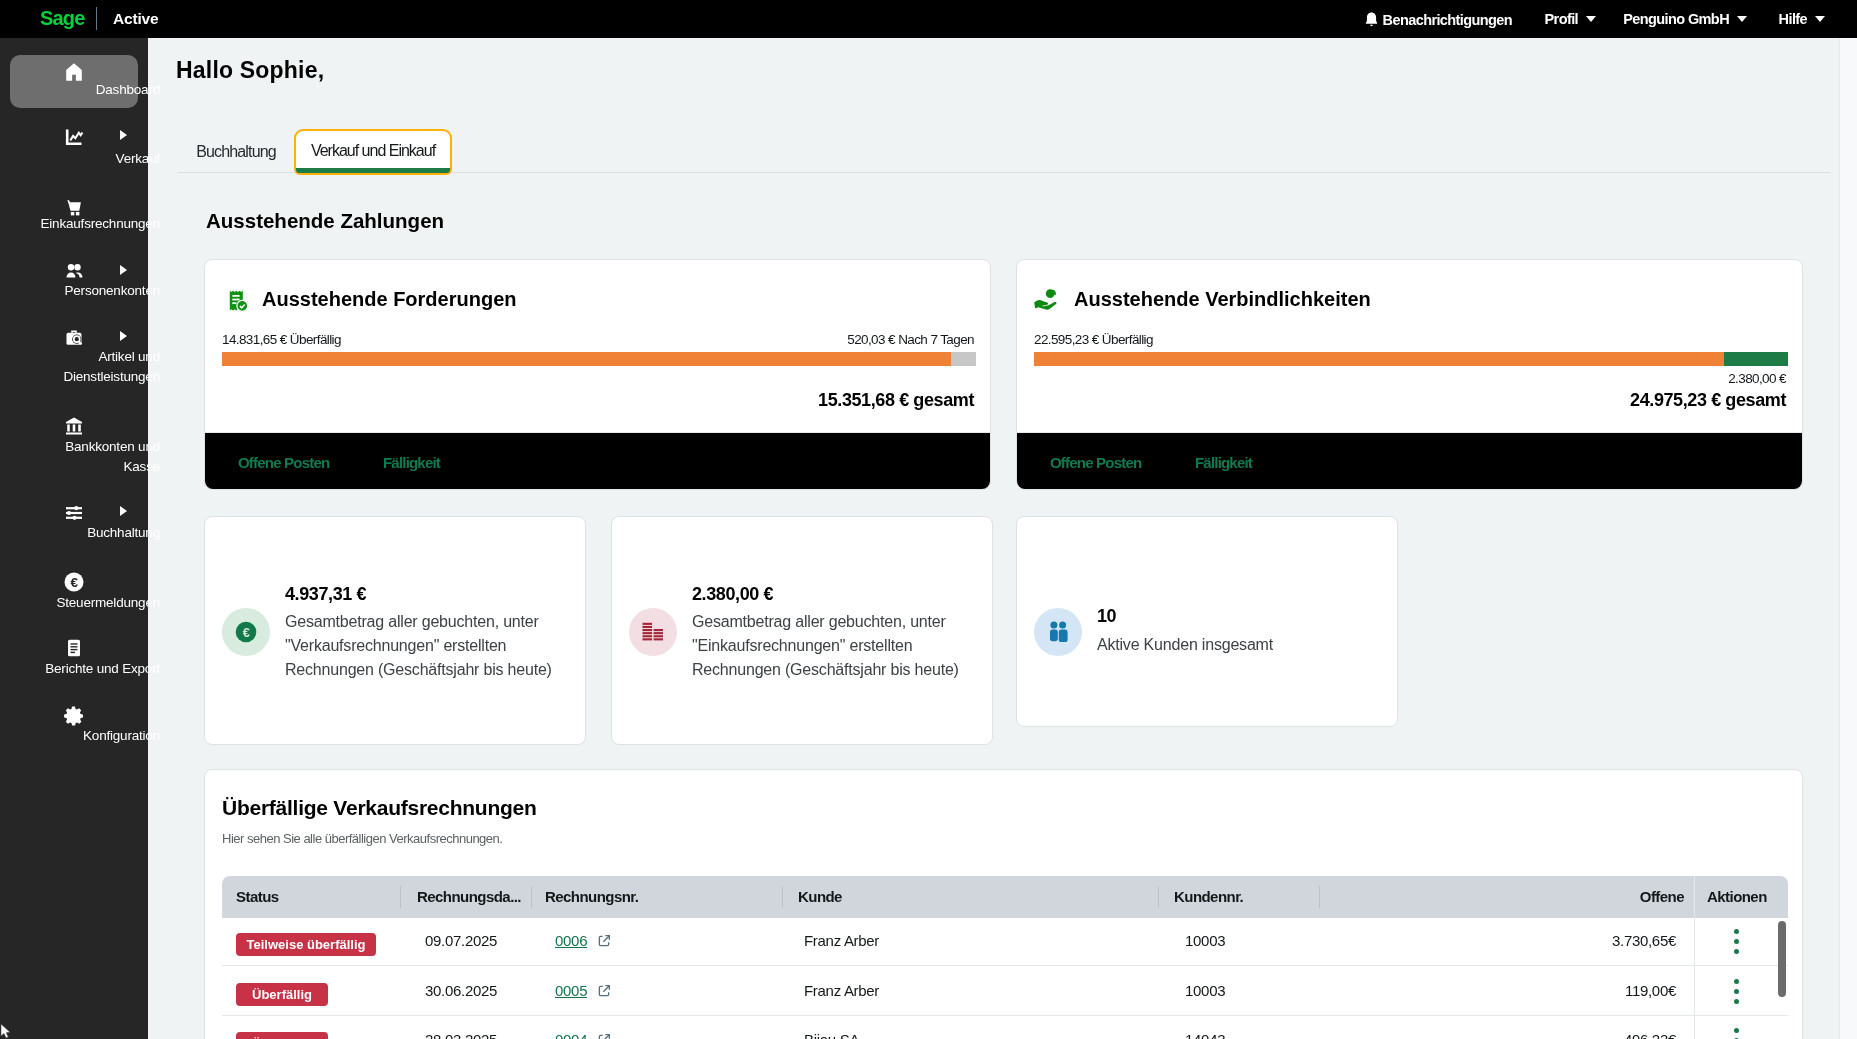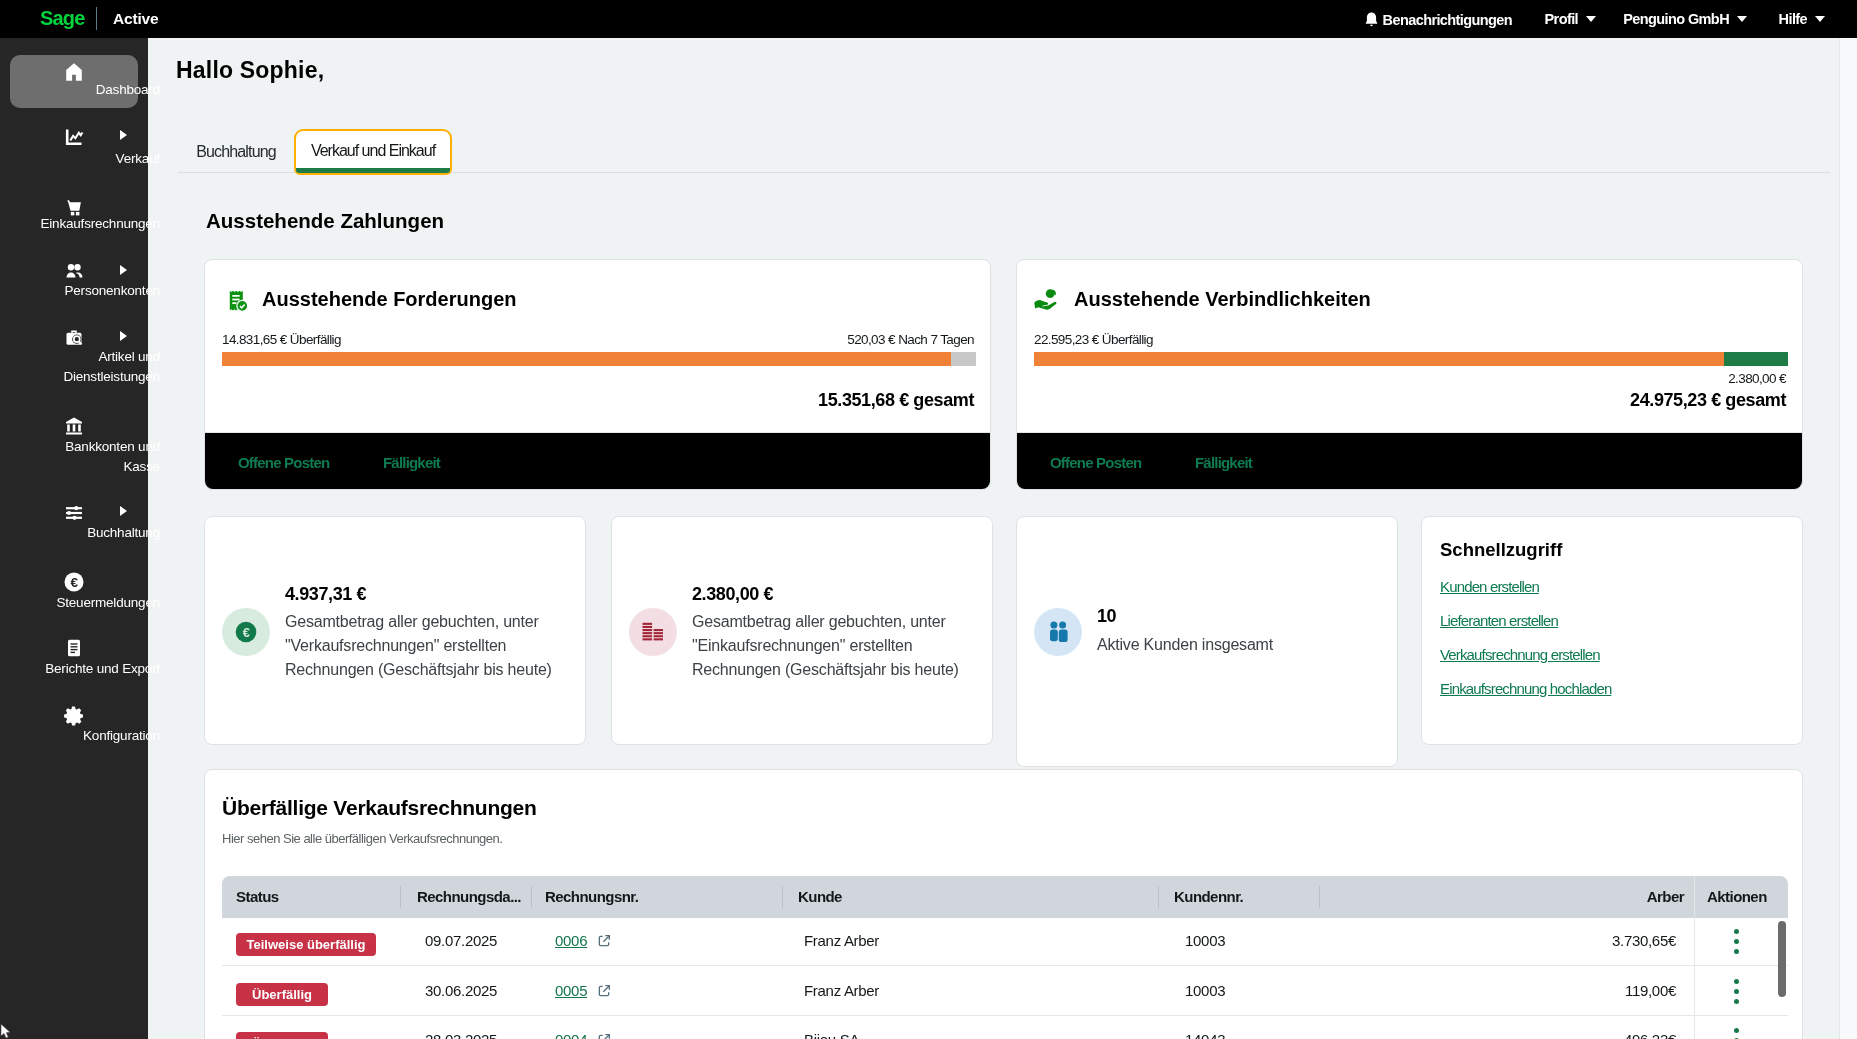--- a/index.html
+++ b/index.html
@@ -44,21 +44,21 @@
 .bar-label { position:absolute; top:72px; font-size:13.5px; letter-spacing:-0.6px; color:#14181a; }
 .pbar { position:absolute; left:17px; top:92px; width:754px; height:14px; background:#c7c7c7; }
 .pbar .seg { position:absolute; top:0; height:14px; }
 .gesamt { position:absolute; right:16px; top:130px; font-size:18px; letter-spacing:-0.4px; font-weight:700; color:#000; }
 .card-foot { position:absolute; left:0; bottom:0; width:100%; height:57px; background:#000000; border-top:1px solid #e3e8e9; border-radius:0 0 8px 8px; }
 .flink { position:absolute; top:21px; font-size:15px; letter-spacing:-0.8px; font-weight:700; color:#0e7a4f; }
 
 
 .kpiA { left:56px; top:478px; width:382px; height:229px; }
 .kpiB { left:463px; top:478px; width:382px; height:229px; }
-.kpiC { left:868px; top:478px; width:382px; height:251px; }
+.kpiC { left:868px; top:478px; width:382px; height:211px; }
 .kpiD { left:1273px; top:478px; width:382px; height:229px; }
 .kcircle { position:absolute; left:17px; top:91px; width:48px; height:48px; border-radius:50%; }
 .knum { position:absolute; left:80px; top:67px; font-size:18px; letter-spacing:-0.4px; font-weight:700; color:#000; }
 .ktext { position:absolute; left:80px; top:93px; width:290px; font-size:16px; letter-spacing:-0.2px; line-height:24px; color:#3c4245; }
 .qhead { position:absolute; left:18px; top:22px; font-size:18.5px; font-weight:700; color:#000; }
 .qlink { position:absolute; left:18px; font-size:15px; letter-spacing:-0.85px; color:#0e7a4f; text-decoration:underline; }
 
 
 .tcard { left:56px; top:731px; width:1599px; height:310px; }
 .thead-title { position:absolute; left:17px; top:26px; font-size:21px; letter-spacing:-0.25px; font-weight:700; color:#000; }
@@ -270,44 +270,37 @@
       <svg style="position:absolute; left:15px; top:13px;" width="20" height="21" viewBox="0 0 20 21" fill="#1678ac">
           <circle cx="4.9" cy="4.1" r="3.5"></circle>
           <rect x="1" y="8.6" width="7.8" height="11.6" rx="2.6"></rect>
           <circle cx="13.6" cy="4.1" r="3.5"></circle>
           <rect x="9.8" y="8.6" width="8.8" height="12.4" rx="2.6"></rect>
         </svg>
     </div>
     <div class="knum" style="top:89px;">10</div>
     <div class="ktext" style="top:116px;">Aktive Kunden insgesamt</div>
   </div>
-  <div class="card kpiD">
-    <div class="qhead">Schnellzugriff</div>
-    <div class="qlink" style="top:61px;">Kunden erstellen</div>
-    <div class="qlink" style="top:95px;">Lieferanten erstellen</div>
-    <div class="qlink" style="top:129px;">Verkaufsrechnung erstellen</div>
-    <div class="qlink" style="top:163px;">Einkaufsrechnung hochladen</div>
-  </div>
 
   <div class="card tcard">
     <div class="thead-title">Überfällige Verkaufsrechnungen</div>
     <div class="thead-sub">Hier sehen Sie alle überfälligen Verkaufsrechnungen.</div>
     <div class="ttable">
       <div class="theadrow">
         <div class="th" style="left:14px;">Status</div>
         <div class="thsep" style="left:178px;"></div>
         <div class="th" style="left:195px;">Rechnungsda...</div>
         <div class="thsep" style="left:309px;"></div>
         <div class="th" style="left:323px;">Rechnungsnr.</div>
         <div class="thsep" style="left:560px;"></div>
         <div class="th" style="left:576px;">Kunde</div>
         <div class="thsep" style="left:936px;"></div>
         <div class="th" style="left:952px;">Kundennr.</div>
         <div class="thsep" style="left:1097px;"></div>
-        <div class="th" style="right:104px;">Arber</div>
+        <div class="th" style="right:104px;">Offene</div>
         <div class="th" style="left:1485px;">Aktionen</div>
       </div>
       <div class="trow" style="top:42px;">
         <div class="badge" style="width:140px;">Teilweise überfällig</div>
         <div class="cell" style="left:203px;">09.07.2025</div>
         <div class="cell" style="left:333px;"><span class="ilink">0006</span>
           <svg width="16" height="16" viewBox="0 0 24 24" fill="none" stroke="#56707e" stroke-width="2" style="vertical-align:-3px; margin-left:5px;">
               <path d="M10 5H7a2 2 0 0 0-2 2v10a2 2 0 0 0 2 2h10a2 2 0 0 0 2-2v-3"></path>
               <path d="M14 4h6v6"></path>
               <path d="M20 4l-9 9"></path>

